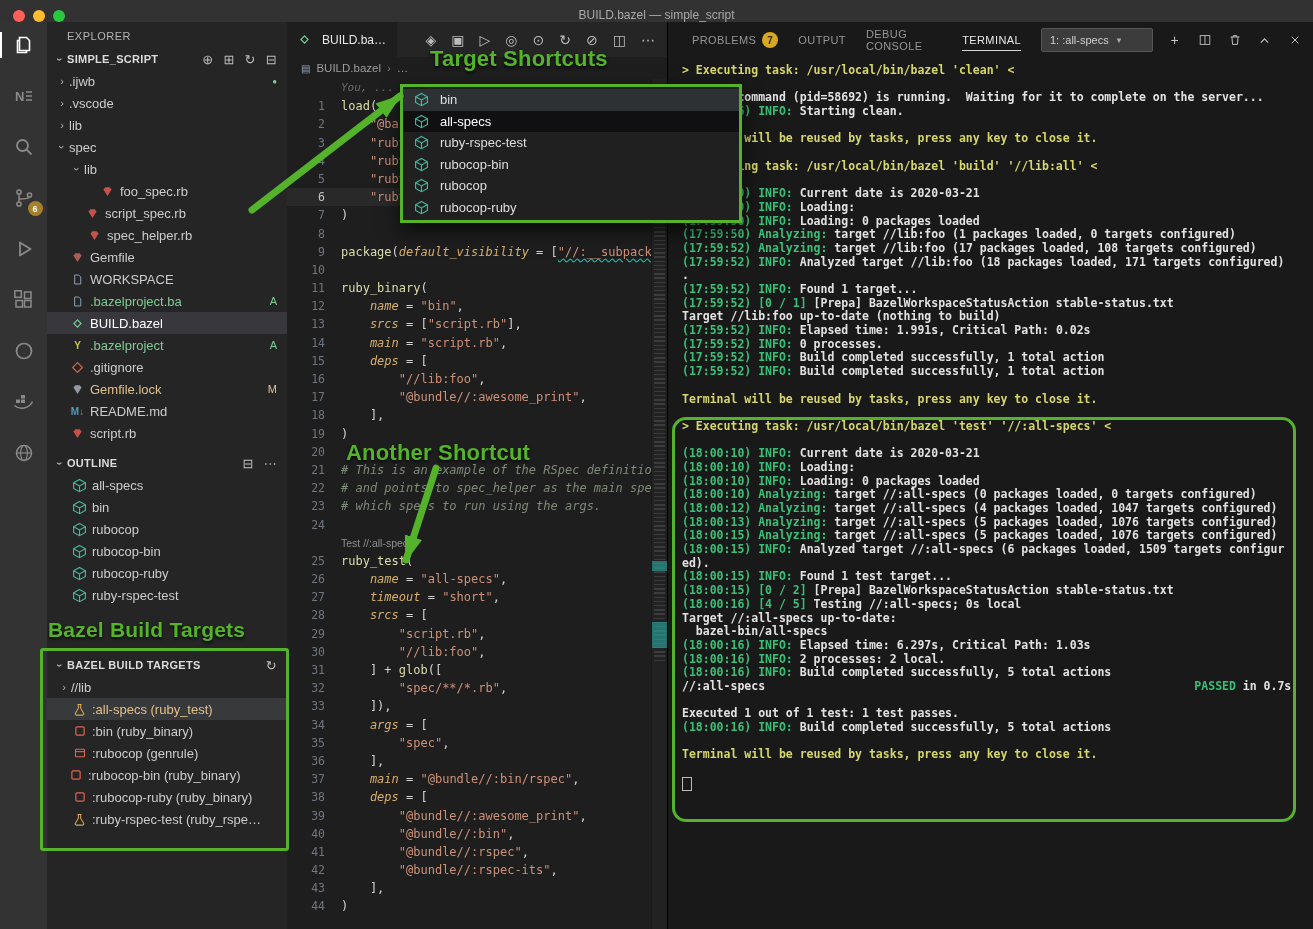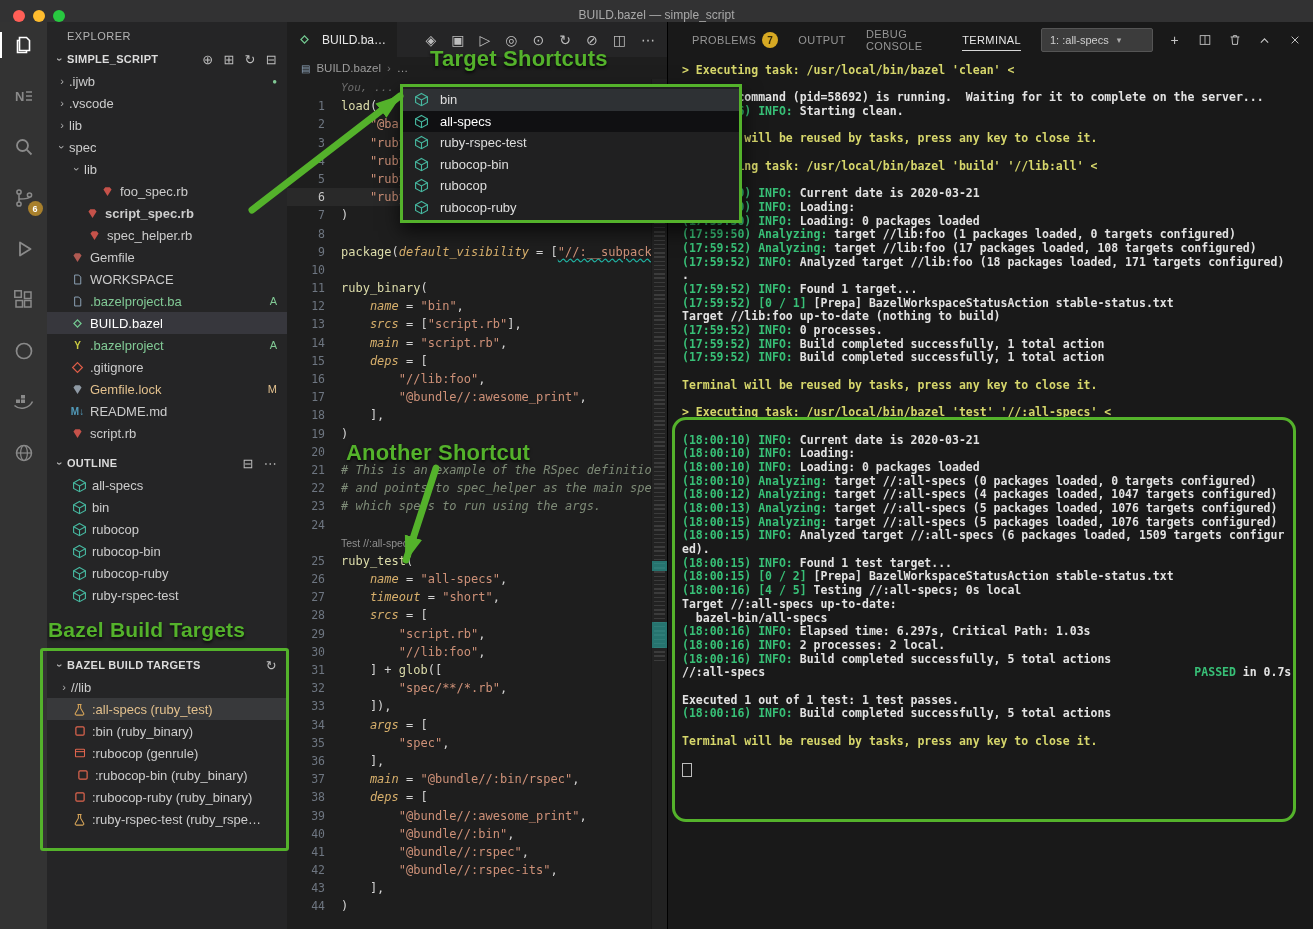--- a/index.html
+++ b/index.html
@@ -224,21 +224,21 @@
       </div>
       <div class="row" style="padding-left: 38px;">
         <span class="chevspace"></span>
         <span class="fi">
           <svg width="13" height="13" viewBox="0 0 16 16">
             <path d="M3 5.4 5.3 2.8h5.4L13 5.4 8 13.4z" fill="#c6524a"></path>
           </svg>
         </span>
         <span class="lbl">foo_spec.rb</span>
       </div>
-      <div class="row" style="padding-left: 23px; font-weight: bold;">
+      <div class="row" style="padding-left: 23px;">
         <span class="chevspace"></span>
         <span class="fi">
           <svg width="13" height="13" viewBox="0 0 16 16">
             <path d="M3 5.4 5.3 2.8h5.4L13 5.4 8 13.4z" fill="#c6524a"></path>
           </svg>
         </span>
         <span class="lbl">script_spec.rb</span>
       </div>
       <div class="row" style="padding-left: 25px;">
         <span class="chevspace"></span>
@@ -427,21 +427,21 @@
       <div class="row" style="padding-left: 10px;">
         <span class="chevspace"></span>
         <span class="fi">
           <svg width="12" height="12" viewBox="0 0 16 16">
             <rect x="2" y="3" width="12" height="10" rx="1" fill="none" stroke="#e0654e" stroke-width="1.4"></rect>
             <path d="M2 6.2h12" stroke="#e0654e" stroke-width="1.4"></path>
           </svg>
         </span>
         <span class="lbl">:rubocop  (genrule)</span>
       </div>
-      <div class="row" style="padding-left: 13px;">
+      <div class="row" style="padding-left: 6px;">
         <span class="chevspace"></span>
         <span class="fi">
           <svg width="12" height="12" viewBox="0 0 16 16">
             <rect x="2.5" y="2.5" width="11" height="11" rx="1.5" fill="none" stroke="#e0654e" stroke-width="1.6"></rect>
           </svg>
         </span>
         <span class="lbl">:rubocop-bin  (ruby_binary)</span>
       </div>
       <div class="row" style="padding-left: 10px;">
         <span class="chevspace"></span>
@@ -608,20 +608,21 @@
       <div class="t-line"><span class="t-g">(17:59:49) INFO:</span><span class="t-w"> Current date is 2020-03-21</span></div>
       <div class="t-line"><span class="t-g">(17:59:49) INFO:</span><span class="t-w"> Loading:</span></div>
       <div class="t-line"><span class="t-g">(17:59:50) INFO:</span><span class="t-w"> Loading: 0 packages loaded</span></div>
       <div class="t-line"><span class="t-g">(17:59:50) Analyzing:</span><span class="t-w"> target //lib:foo (1 packages loaded, 0 targets configured)</span></div>
       <div class="t-line"><span class="t-g">(17:59:52) Analyzing:</span><span class="t-w"> target //lib:foo (17 packages loaded, 108 targets configured)</span></div>
       <div class="t-line"><span class="t-g">(17:59:52) INFO:</span><span class="t-w"> Analyzed target //lib:foo (18 packages loaded, 171 targets configured)</span></div>
       <div class="t-line"><span class="t-w">.</span></div>
       <div class="t-line"><span class="t-g">(17:59:52) INFO:</span><span class="t-w"> Found 1 target...</span></div>
       <div class="t-line"><span class="t-g">(17:59:52) [0 / 1]</span><span class="t-w"> [Prepa] BazelWorkspaceStatusAction stable-status.txt</span></div>
       <div class="t-line"><span class="t-w">Target //lib:foo up-to-date (nothing to build)</span></div>
+      <div class="t-line"><span class="t-g">(17:59:52) INFO:</span><span class="t-w"> Elapsed time: 1.991s, Critical Path: 0.02s</span></div>
       <div class="t-line"><span class="t-g">(17:59:52) INFO:</span><span class="t-w"> 0 processes.</span></div>
       <div class="t-line"><span class="t-g">(17:59:52) INFO:</span><span class="t-w"> Build completed successfully, 1 total action</span></div>
       <div class="t-line"><span class="t-g">(17:59:52) INFO:</span><span class="t-w"> Build completed successfully, 1 total action</span></div>
       <div class="t-line">&nbsp;</div>
       <div class="t-line"><span class="t-y">Terminal will be reused by tasks, press any key to close it.</span></div>
       <div class="t-line">&nbsp;</div>
       <div class="t-line"><span class="t-y">&gt; Executing task: /usr/local/bin/bazel 'test' '//:all-specs' &lt;</span></div>
       <div class="t-line">&nbsp;</div>
       <div class="t-line"><span class="t-g">(18:00:10) INFO:</span><span class="t-w"> Current date is 2020-03-21</span></div>
       <div class="t-line"><span class="t-g">(18:00:10) INFO:</span><span class="t-w"> Loading:</span></div>

